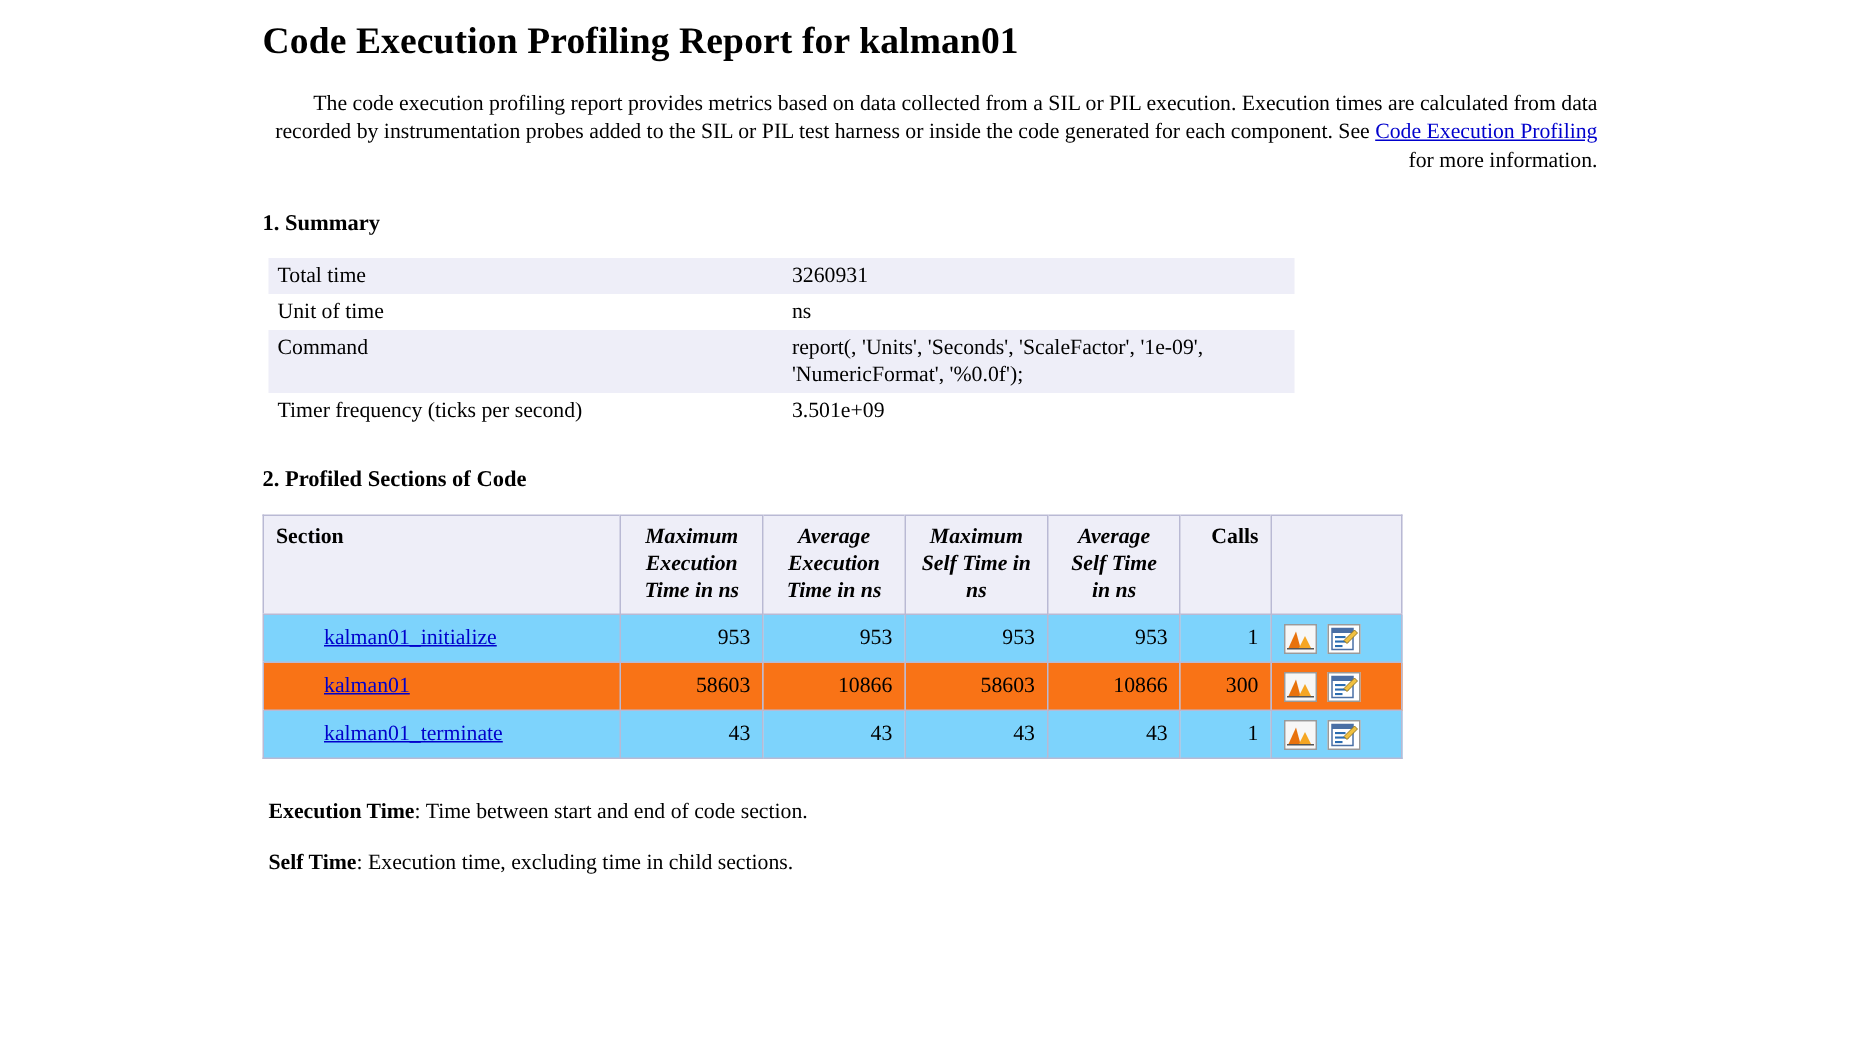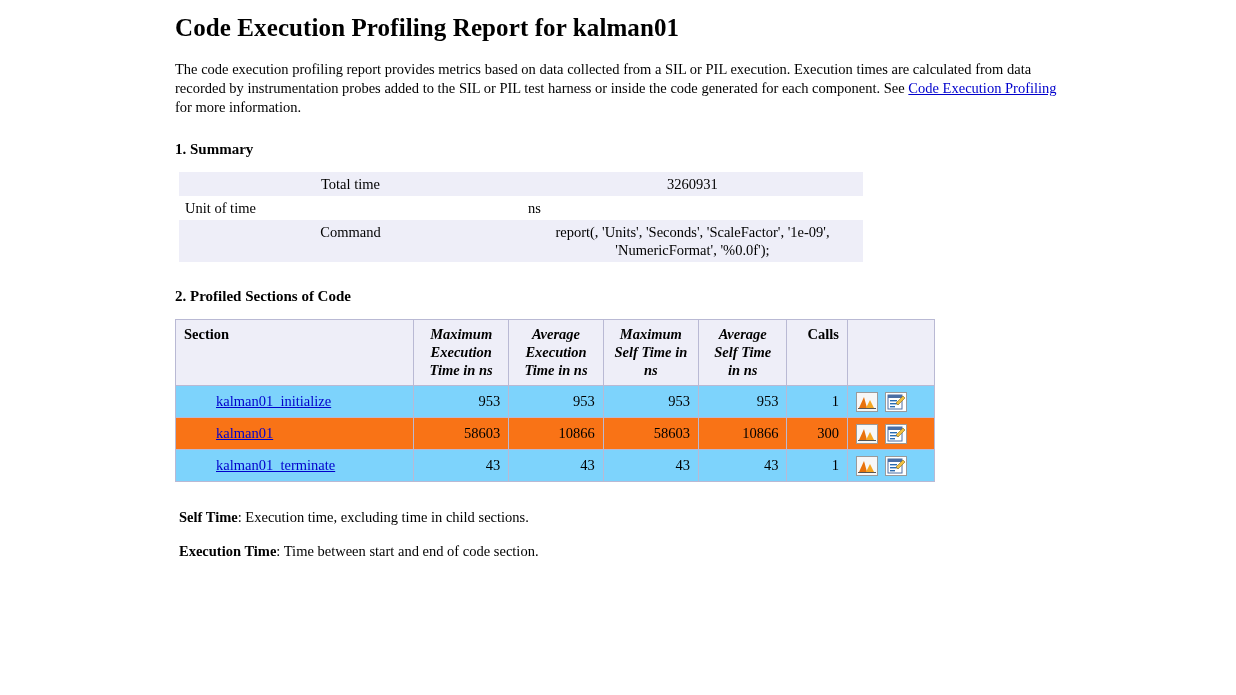--- a/index.html
+++ b/index.html
@@ -23,21 +23,21 @@
     font-size: 25px;
     font-weight: bold;
     margin: 0 0 18px 0;
     letter-spacing: 0.1px;
   }
   p.intro {
     font-size: 14.5px;
     line-height: 19px;
     margin: 0 0 24px 0;
     width: 890px;
-    text-align: left;
+    text-align: right;
   }
   a.doclink {
     color: #0000cc;
     text-decoration: underline;
   }
   h2.section-head {
     font-size: 15px;
     font-weight: bold;
     margin: 0 0 14px 0;
   }
@@ -51,21 +51,20 @@
     width: 684px;
     font-size: 14.5px;
   }
   table.summary td {
     padding: 3px 6px 3px 6px;
     vertical-align: top;
     line-height: 18px;
   }
   table.summary tr.alt td {
     background: #eeeef8;
-    text-align: center;
   }
   table.summary tr.plain td {
     background: #ffffff;
   }
   table.summary td.label {
     width: 344px;
   }
   
   .sections-wrap {
     margin: 0 0 26px 0;
@@ -178,20 +177,24 @@
           <td class="value">3260931</td>
         </tr>
         <tr class="plain">
           <td class="label">Unit of time</td>
           <td class="value">ns</td>
         </tr>
         <tr class="alt">
           <td class="label">Command</td>
           <td class="value" style="width:340px;">report(, 'Units', 'Seconds', 'ScaleFactor', '1e-09', 'NumericFormat', '%0.0f');</td>
         </tr>
+        <tr class="plain">
+          <td class="label">Timer frequency (ticks per second)</td>
+          <td class="value">3.501e+09</td>
+        </tr>
       </tbody>
     </table>
   </div>
 
   <h2 class="section-head">2. Profiled Sections of Code</h2>
 
   <div class="sections-wrap">
     <table class="sections">
       <thead>
         <tr>
@@ -298,20 +301,20 @@
             </span>
           </td>
         </tr>
       </tbody>
     </table>
   </div>
 
 
   <div class="defs">
     <p>
+      <b>Execution Time</b><span>: Time between start and end of code section.</span>
+    </p>
+    <p>
       <b>Self Time</b><span>: Execution time, excluding time in child sections.</span>
     </p>
-    <p>
-      <b>Execution Time</b><span>: Time between start and end of code section.</span>
-    </p>
   </div>
 
 </div>
 
 </body></html>

